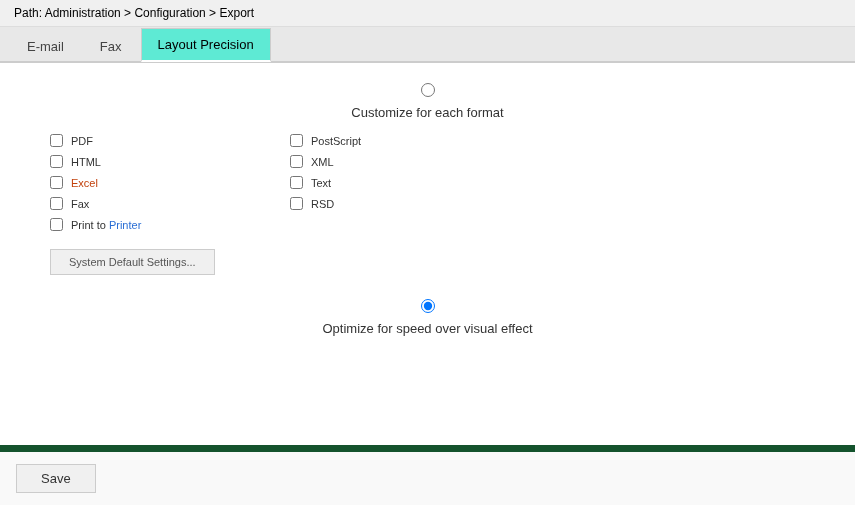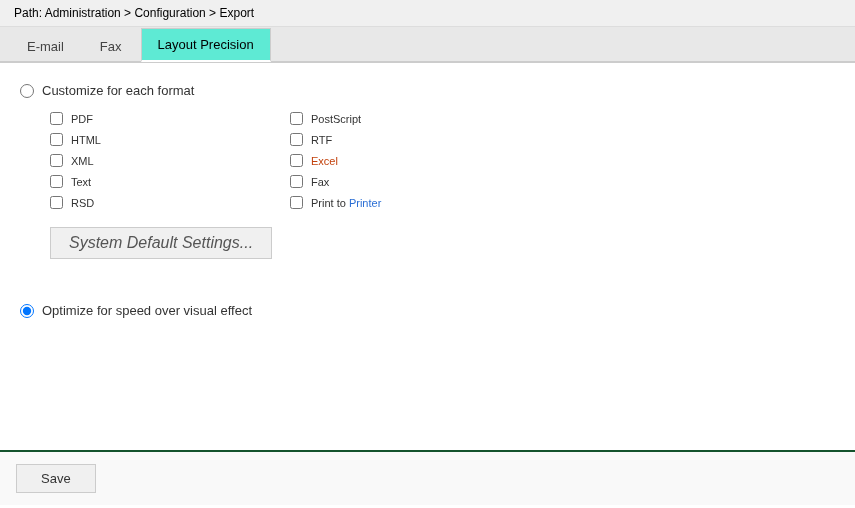--- a/index.html
+++ b/index.html
@@ -53,20 +53,21 @@
     .content-area {
       padding: 20px 20px;
       background: #fff;
     }
 
     .radio-option {
       display: flex;
       align-items: center;
       gap: 8px;
       margin-bottom: 12px;
+      flex-direction: column;
     }
 
     .radio-option input[type="radio"] {
       width: 14px;
       height: 14px;
       cursor: pointer;
     }
 
     .format-grid {
       display: grid;
@@ -107,35 +108,33 @@
     }
 
     .sys-default-btn {
       margin-left: 30px;
       margin-bottom: 20px;
       padding: 6px 18px;
       background: #f0f0f0;
       border: 1px solid #ccc;
       color: #555;
       cursor: pointer;
-      font-size: 16px;
-      font-style: italic;
+      font-size: 11px;
     }
 
     .optimize-section {
-      margin-top: 24px;
-      align-items: flex-end;
+      margin-top: 4px;
     }
 
     .save-bar {
       position: absolute;
       bottom: 0;
       left: 0;
       right: 0;
-      border-top: 2px solid #14532d;
+      border-top: 7px solid #14532d;
       padding: 12px 16px;
       background: #f9f9f9;
     }
 
     .save-btn {
       padding: 6px 24px;
       background: #f0f0f0;
       border: 1px solid #ccc;
       color: #333;
       cursor: pointer;
@@ -185,24 +184,20 @@
         <input type="checkbox" id="cb-postscript" style="">
         <label for="cb-postscript" class="format-label">PostScript</label>
       </div>
 
       <div class="format-item">
         <input type="checkbox" id="cb-html" style="">
         <label for="cb-html" class="format-label">HTML</label>
       </div>
 
       <div class="format-item">
-        <input type="checkbox" id="cb-rtf" style="">
-        <label for="cb-rtf" class="format-label">RTF</label>
-      </div>
-      <div class="format-item">
         <input type="checkbox" id="cb-xml" style="">
         <label for="cb-xml" class="format-label">XML</label>
       </div>
 
       <div class="format-item">
         <input type="checkbox" id="cb-excel" style="">
         <label for="cb-excel" class="format-label blue">Excel</label>
       </div>
       <div class="format-item">
         <input type="checkbox" id="cb-text" style="">

